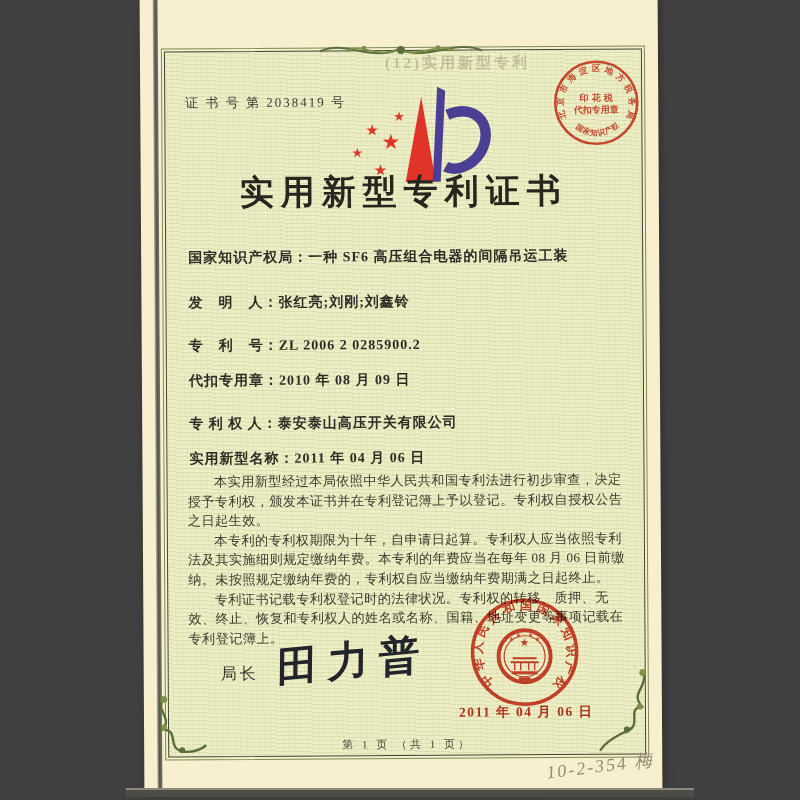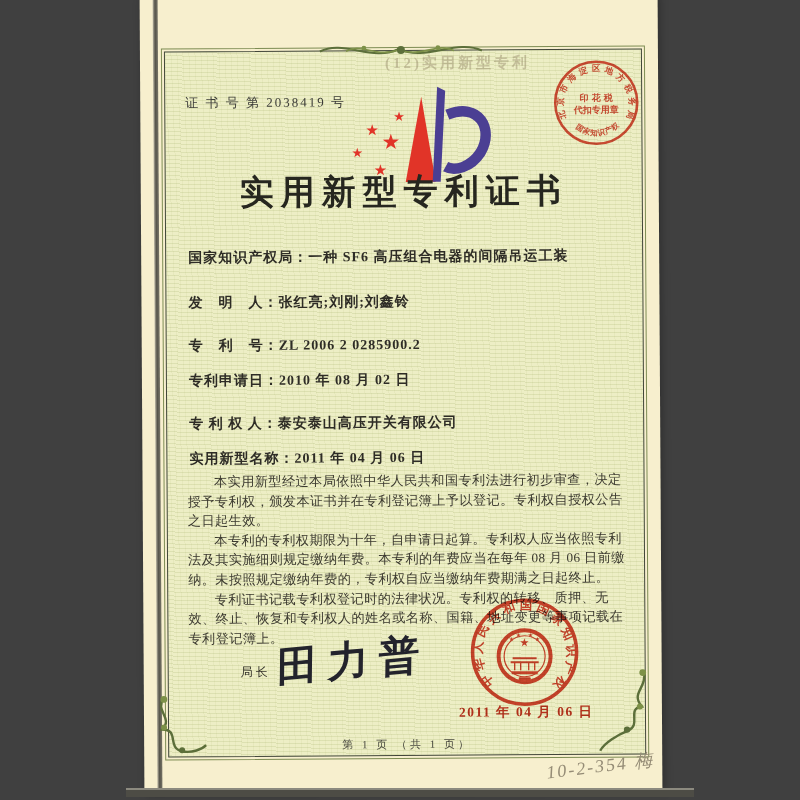--- a/index.html
+++ b/index.html
@@ -20,21 +20,21 @@
   .cert-no{position:absolute;left:20px;top:42px;font-size:13px;letter-spacing:2px;color:#3c3c38;}
   .logo{position:absolute;left:176px;top:34px;}
   .title{position:absolute;left:0;top:118px;width:100%;text-align:center;
          font-size:34px;font-weight:700;letter-spacing:7px;color:#26261f;}
   .row{position:absolute;left:22px;width:440px;font-size:14px;color:#2e2c26;
        font-weight:700;letter-spacing:1px;white-space:nowrap;}
   .row .val{font-weight:700;}
   .paras{position:absolute;left:20px;top:420px;width:438px;font-size:13.2px;
          line-height:19.6px;color:#3c3a30;letter-spacing:.4px;}
   .paras p{margin:0;text-indent:2em;}
-  .sig-title{position:absolute;left:72px;top:612px;font-size:12px;letter-spacing:3px;color:#33312a;}
+  .sig-title{position:absolute;left:52px;top:612px;font-size:16px;letter-spacing:3px;color:#33312a;}
   .sig-name{position:absolute;left:108px;top:582px;font-size:41px;font-weight:700;
             color:#23232c;letter-spacing:10px;transform:rotate(-5deg) skewX(-6deg);}
   .footer{position:absolute;left:0;top:686px;width:100%;text-align:center;
           font-size:11px;letter-spacing:3px;color:#4a4a40;}
   .seal{position:absolute;mix-blend-mode:multiply;opacity:.92;}
   .seal-tax{left:411px;top:65px;}
   .seal-sipo{left:325px;top:603px;}
   .seal-date{position:absolute;left:315px;top:710px;font-size:13.5px;font-weight:700;
              letter-spacing:1.5px;color:#c23524;mix-blend-mode:multiply;}
   .orn{position:absolute;}
@@ -75,21 +75,21 @@
       <div class="row" style="top:197px">
         <span>国家知识产权局：</span><span class="val">一种 SF6 高压组合电器的间隔吊运工装</span>
       </div>
       <div class="row" style="top:242px">
         <span>发　明　人：</span><span class="val">张红亮;刘刚;刘鑫铃</span>
       </div>
       <div class="row" style="top:285px">
         <span>专　利　号：</span><span class="val">ZL 2006 2 0285900.2</span>
       </div>
       <div class="row" style="top:320px">
-        <span>专利申请日：</span><span class="val">2010 年 08 月 02 日</span>
+        <span>代扣专用章：</span><span class="val">2010 年 08 月 09 日</span>
       </div>
       <div class="row" style="top:363px">
         <span>专 利 权 人：</span><span class="val">泰安泰山高压开关有限公司</span>
       </div>
       <div class="row" style="top:398px">
         <span>实用新型名称：</span><span class="val">2011 年 04 月 06 日</span>
       </div>
 
       <div class="paras">
         <p>本实用新型经过本局依照中华人民共和国专利法进行初步审查，决定授予专利权，颁发本证书并在专利登记簿上予以登记。专利权自授权公告之日起生效。</p>

